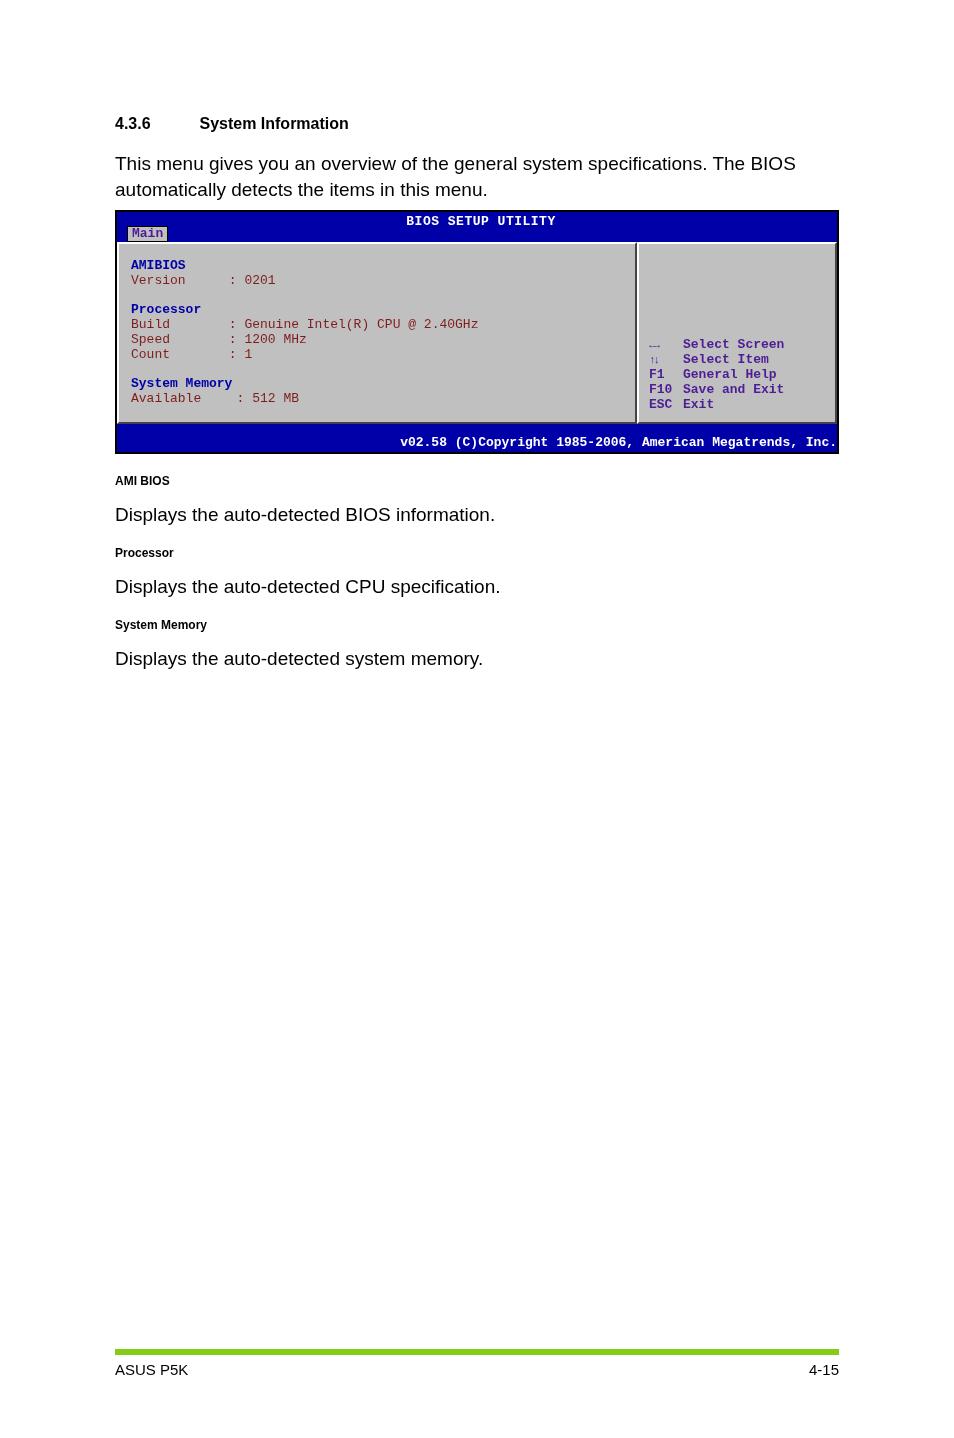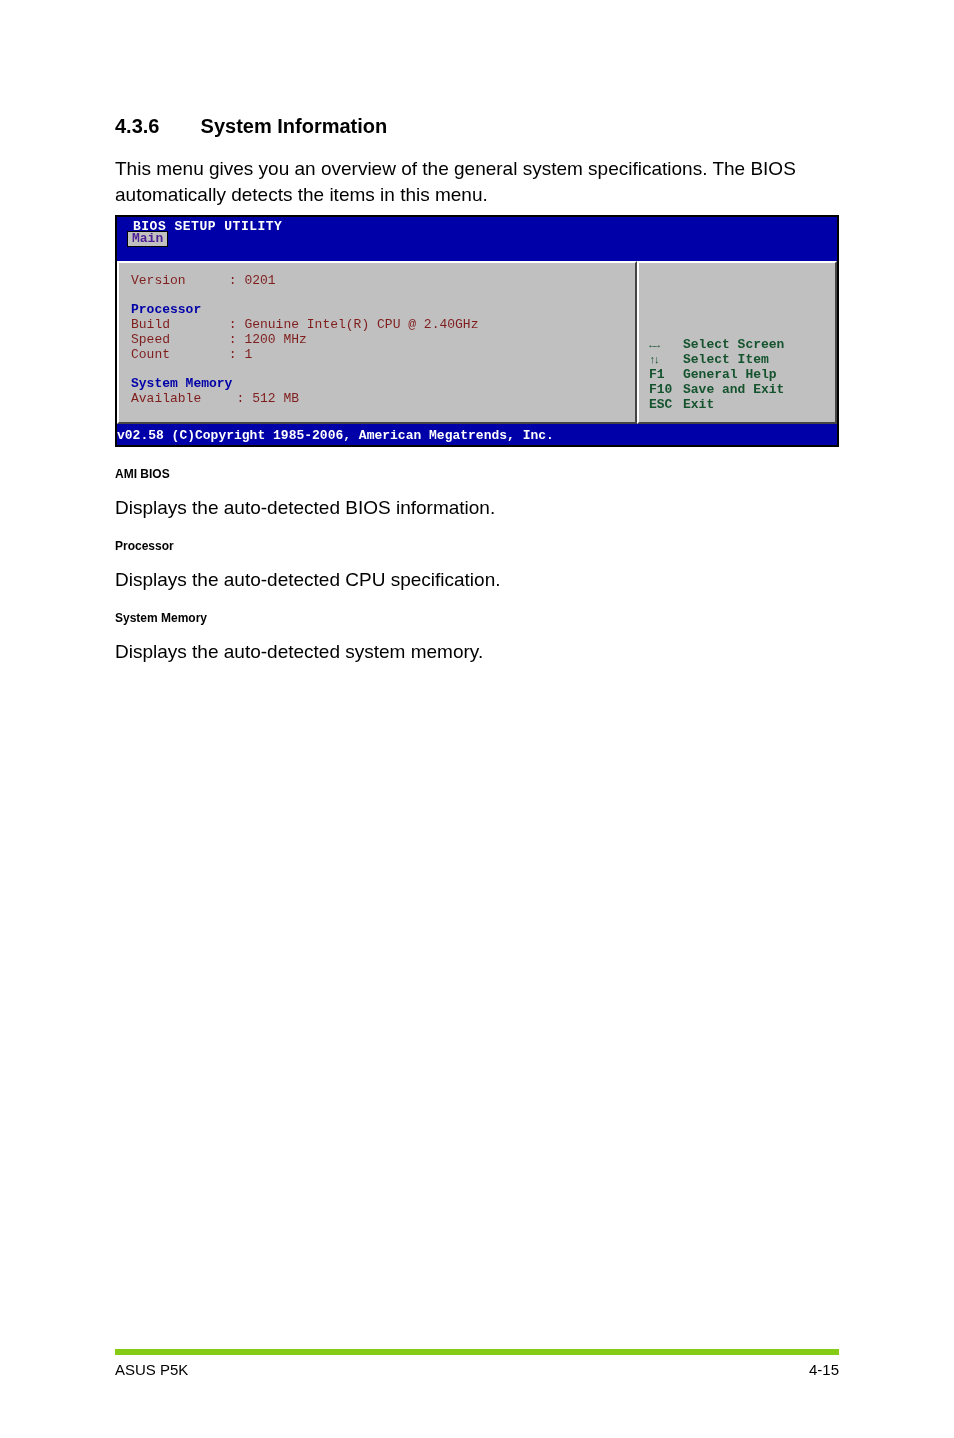--- a/index.html
+++ b/index.html
@@ -7,44 +7,45 @@
     font-family: Arial, Helvetica, sans-serif;
     background: #fff;
     color: #000;
     width: 954px;
     height: 1438px;
     position: relative;
     padding: 115px 115px 0 115px;
   }
   .section-title {
     font-weight: bold;
-    font-size: 20px;
+    font-size: 16px;
     margin-bottom: 18px;
   }
   .section-title .num { display:inline-block; width: 80px; }
   .body-text {
     font-size: 19px;
     line-height: 1.35;
     margin-bottom: 8px;
   }
   
   .bios {
     margin-top: 6px;
     background: #0000a8;
     font-family: "Courier New", monospace;
     font-size: 13px;
     color: #fff;
     border: 2px solid #000;
   }
   .bios-header {
+    text-align: center;
     color: #fff;
     font-weight: bold;
-    padding: 2px 0 0 16px;
+    padding: 2px 0 0 8px;
     position: relative;
-    height: 44px;
+    height: 30px;
   }
   .bios-header-title { letter-spacing: 0.5px; display:inline-block; padding-top:0px;}
   .bios-tab {
     position: absolute;
     left: 10px;
     top: 14px;
     background: #c0c0c0;
     color: #4c1d95;
     padding: 0 4px;
     font-weight: bold;
@@ -61,42 +62,42 @@
     color: #222;
     padding: 10px 12px 16px 12px;
     border-top: 2px solid #fff;
     border-left: 2px solid #fff;
     border-right: 2px solid #444;
     border-bottom: 2px solid #444;
   }
   .bios-right {
     width: 200px;
     background: #c0c0c0;
-    color: #14532d;
+    color: #4c1d95;
     padding: 10px 10px 16px 10px;
     border-top: 2px solid #fff;
     border-left: 2px solid #fff;
     border-right: 2px solid #444;
     border-bottom: 2px solid #444;
     font-weight: bold;
     position: relative;
   }
   .bios-left .hdr { color:#0000a8; font-weight:bold; margin-top:4px;}
   .bios-left .row { color:#7f1d1d; margin-left:0; }
   .bios-left .row .lbl { display:inline-block; width:90px; }
   .bios-left .gap { height:10px; }
   .bios-right .legend { position:absolute; bottom:10px; left:10px; right:10px;}
   .bios-right .legend-row { white-space: nowrap; }
   .bios-right .key { display:inline-block; width:34px; }
   .bios-footer {
     background:#0000a8;
     color:#fff;
-    text-align:left;
+    text-align:right;
     font-weight:bold;
-    padding: 4px 0 2px 0;
+    padding: 11px 0 2px 0;
   }
   
   .sub { margin-top: 20px; }
   .sub h3 { font-size: 12px; font-weight: bold; margin-bottom: 6px; }
   .sub p { font-size: 19px; margin-top: 16px; }
   
   .page-footer {
     position: absolute;
     left: 115px; right: 115px;
     bottom: 60px;
@@ -119,20 +120,21 @@
 
 <p class="body-text">This menu gives you an overview of the general system specifications. The BIOS automatically detects the items in this menu.</p>
 
 <div class="bios">
   <div class="bios-header">
     <span class="bios-header-title">BIOS SETUP UTILITY</span>
     <span class="bios-tab">Main</span>
   </div>
   <div class="bios-body">
     <div class="bios-left">
+      <div class="hdr">AMIBIOS</div>
       <div class="row"><span class="lbl">Version</span> : <span>0201</span></div>
       <div class="gap"></div>
       <div class="hdr">Processor</div>
       <div class="row"><span class="lbl">Build</span> : <span>Genuine Intel(R) CPU @ 2.40GHz</span></div>
       <div class="row"><span class="lbl">Speed</span> : <span>1200 MHz</span></div>
       <div class="row"><span class="lbl">Count</span> : <span>1</span></div>
       <div class="gap"></div>
       <div class="hdr">System Memory</div>
       <div class="row"><span class="lbl">Available</span> &nbsp;: <span>512 MB</span></div>
     </div>

